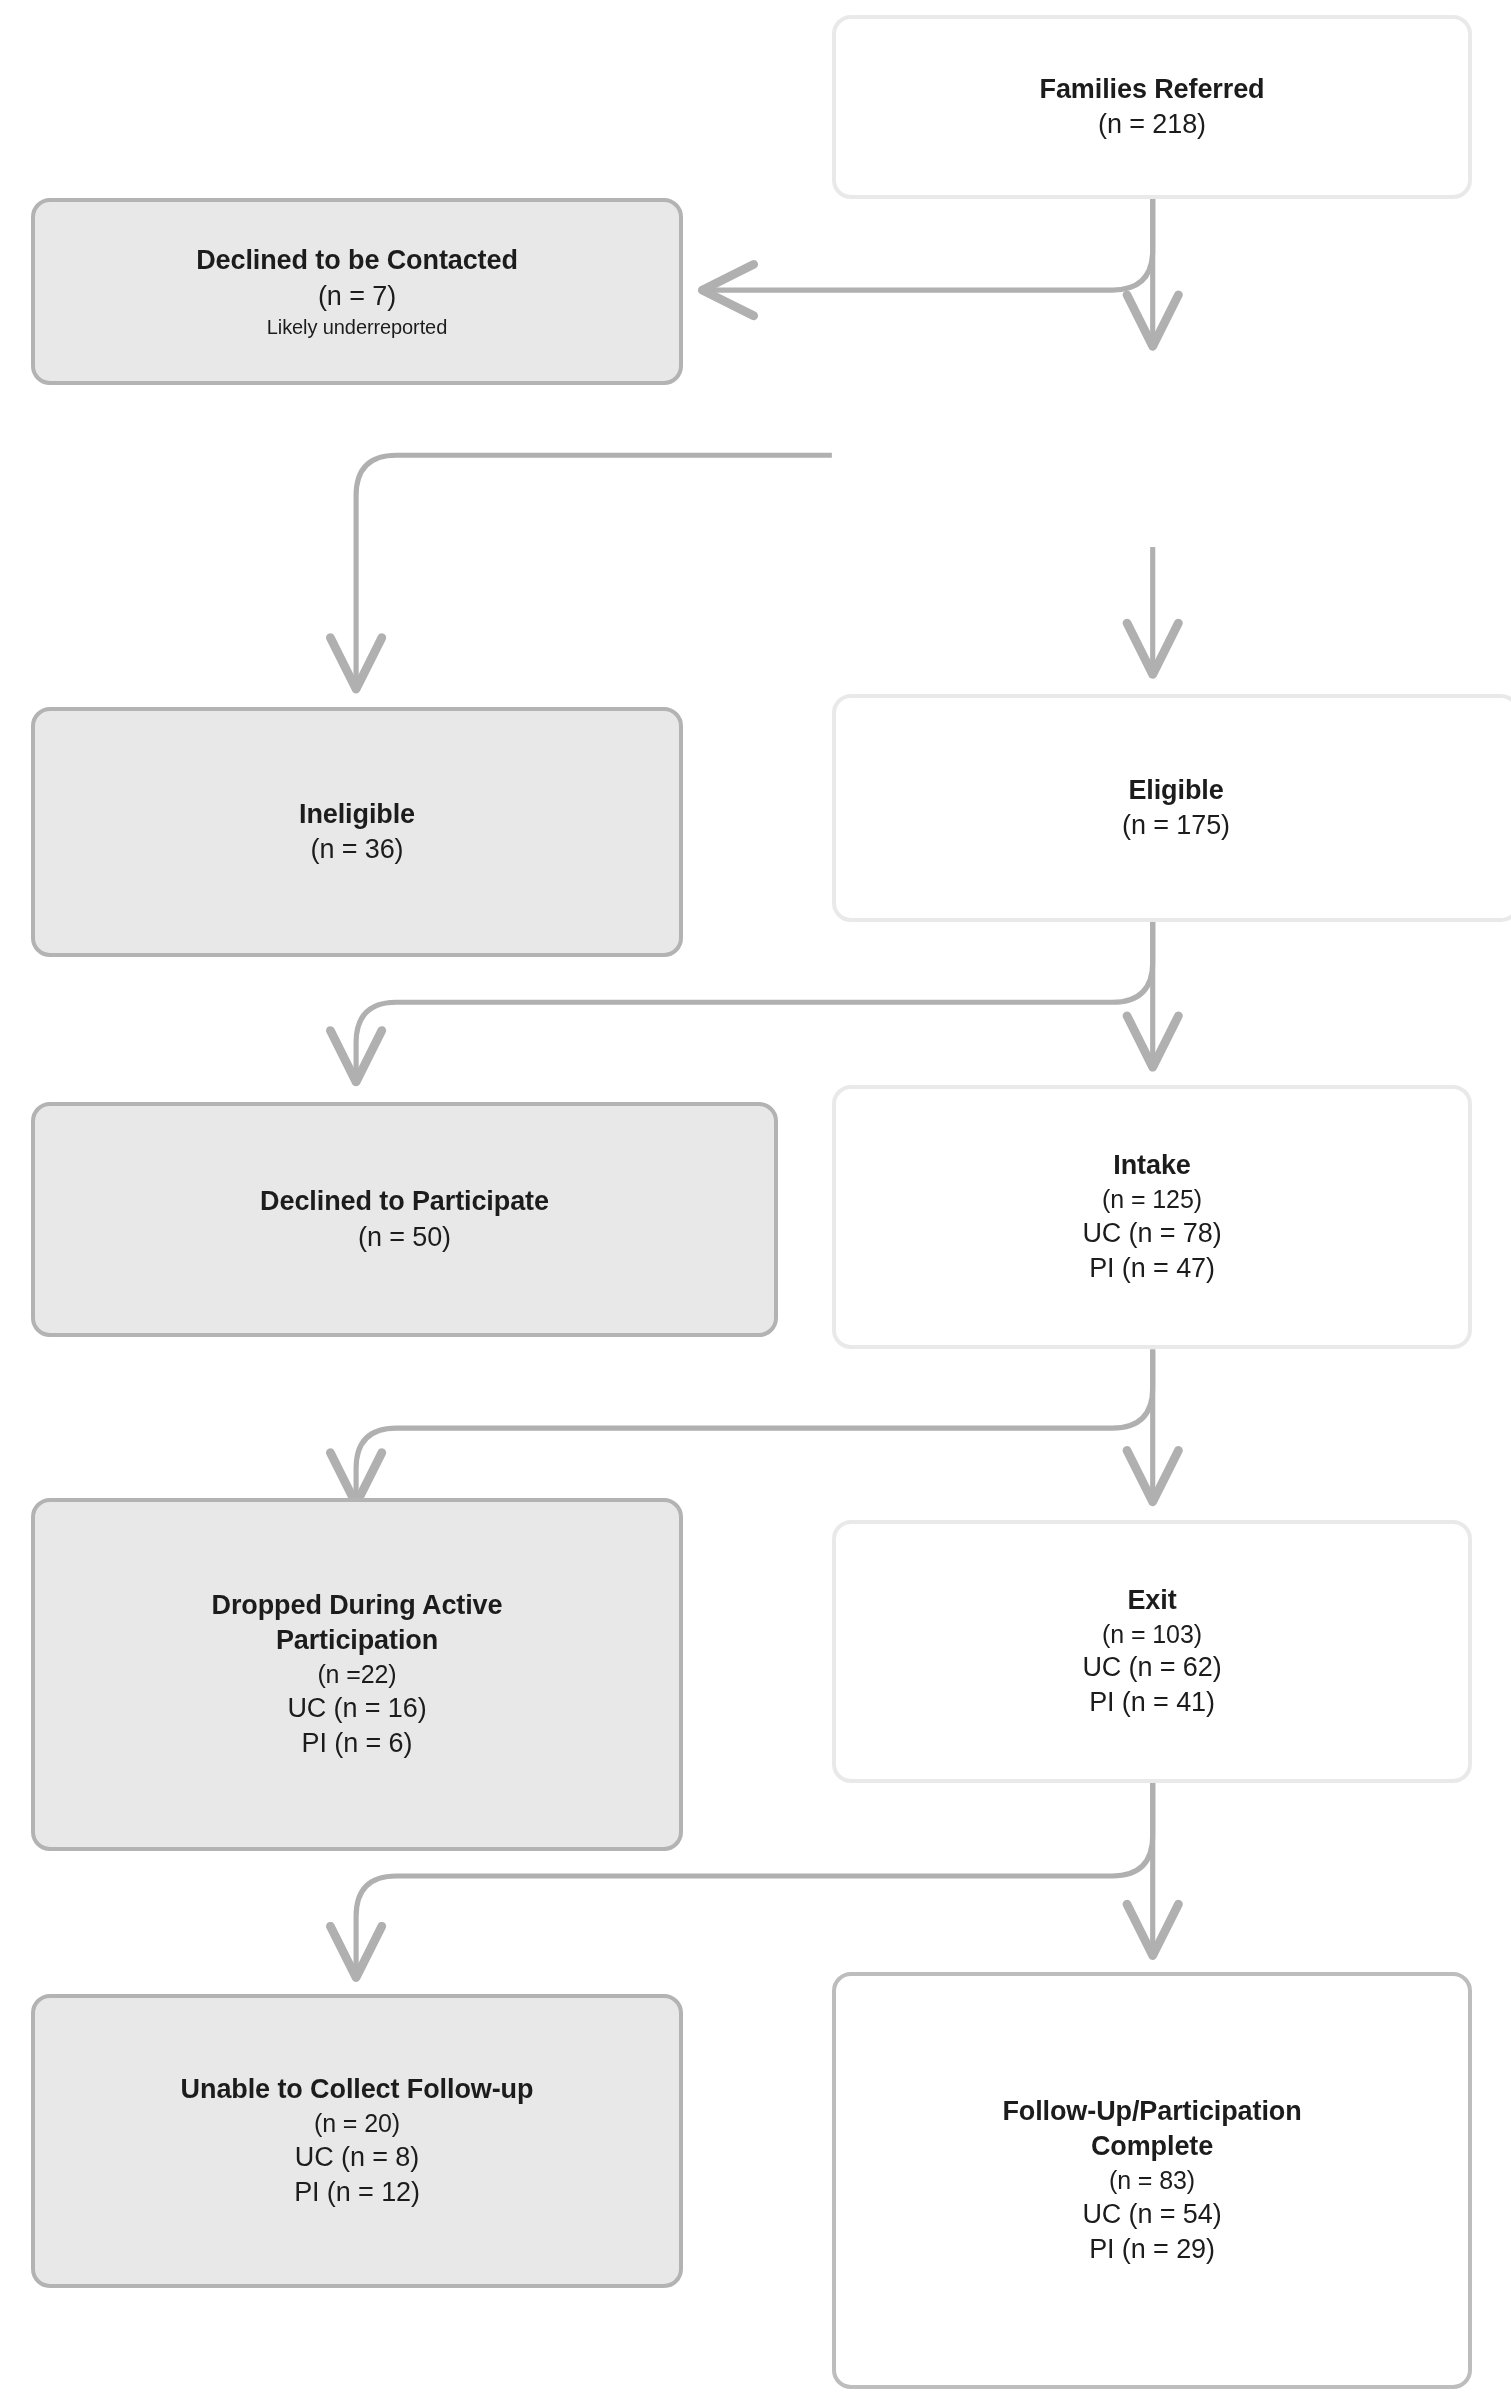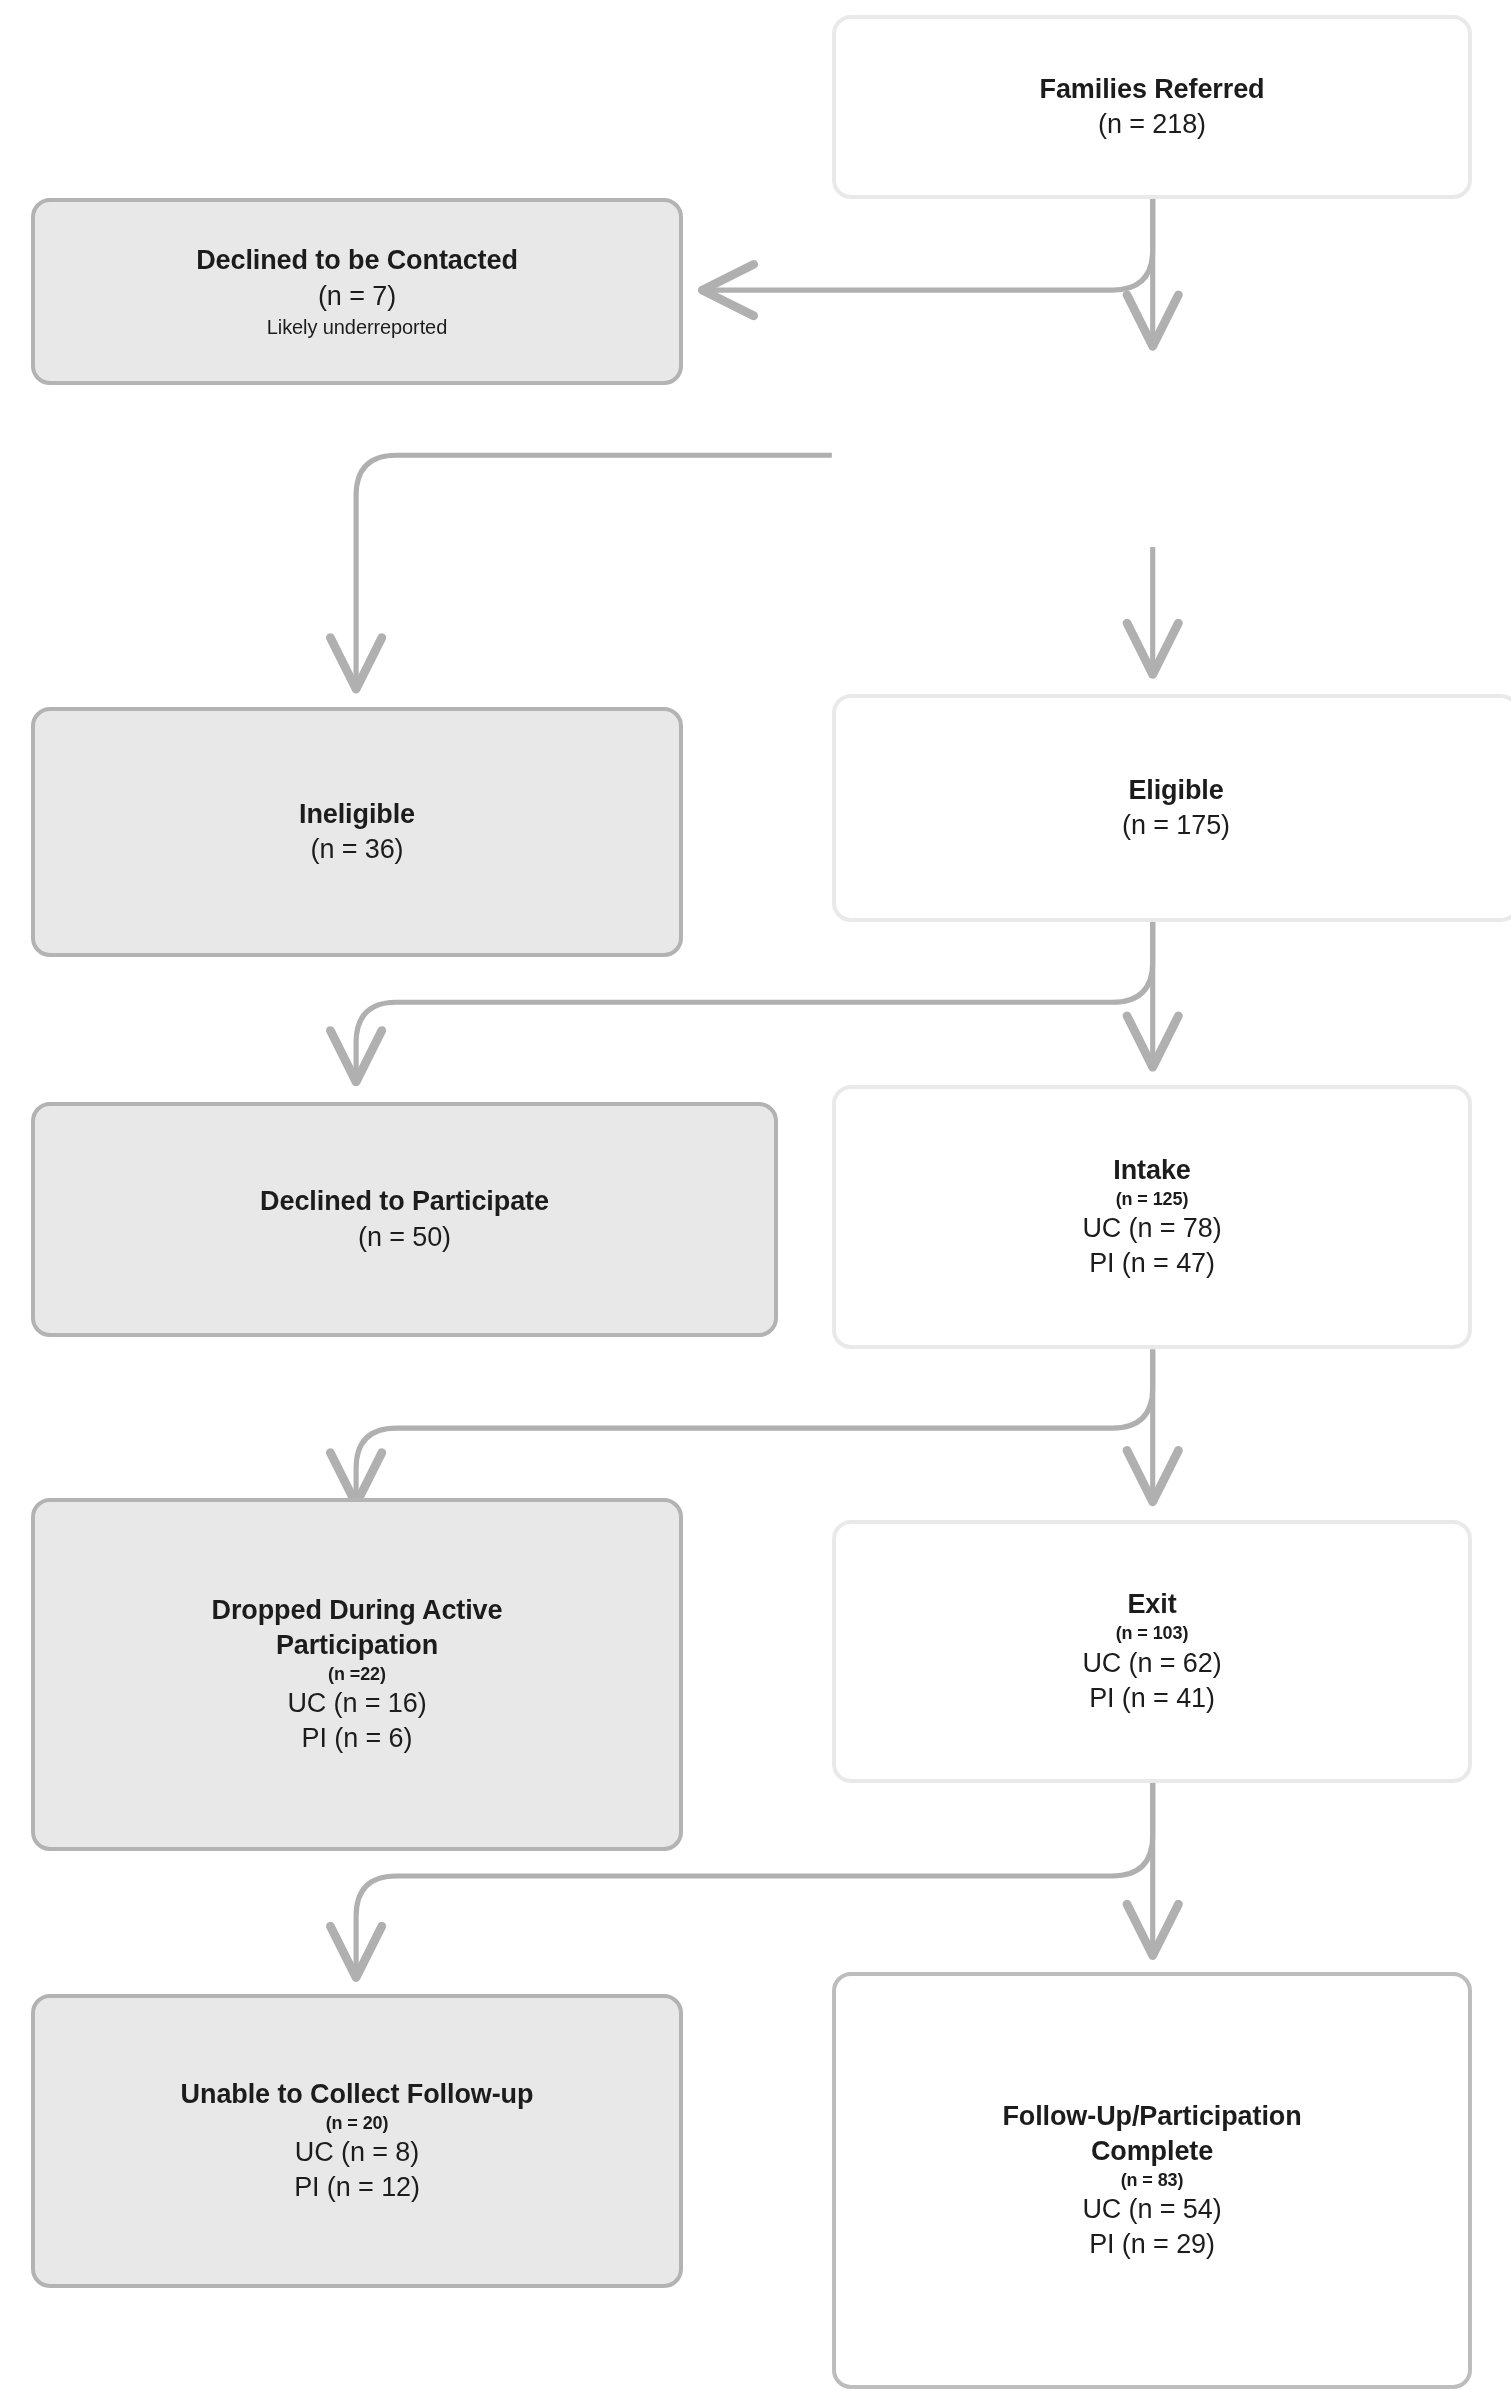--- a/index.html
+++ b/index.html
@@ -8,21 +8,21 @@
   #stage{position:relative;width:1511px;height:2401px;background:#ffffff;overflow:hidden;}
   #wires{position:absolute;left:0;top:0;width:1511px;height:2401px;}
   .node{position:absolute;box-sizing:border-box;display:flex;flex-direction:column;
         align-items:center;justify-content:center;text-align:center;border-radius:19px;}
   .node.white{background:#ffffff;border:4.4px solid #e9e9e9;}
   .node.white.strong{border-color:#bdbdbd;}
   .node.gray{background:#e8e8e8;border:4.4px solid #b3b3b3;}
   .ln{display:block;color:#1c1c1c;letter-spacing:-0.1px;}
   .ln.t{font-weight:bold;font-size:27px;line-height:1.30;}
   .ln.n{font-weight:normal;font-size:27px;line-height:1.30;}
-  .ln.nb{font-weight:bold;font-size:18px;line-height:1.30;}
+  .ln.nb{font-weight:normal;font-size:25px;line-height:1.30;}
   .ln.s{font-weight:normal;font-size:20px;line-height:1.30;}
   .pad{padding:0 19px;}
 </style>
 </head>
 <body>
 
 <div id="stage">
 
   <svg id="wires" viewBox="0 0 2058 3270">
     <defs>

